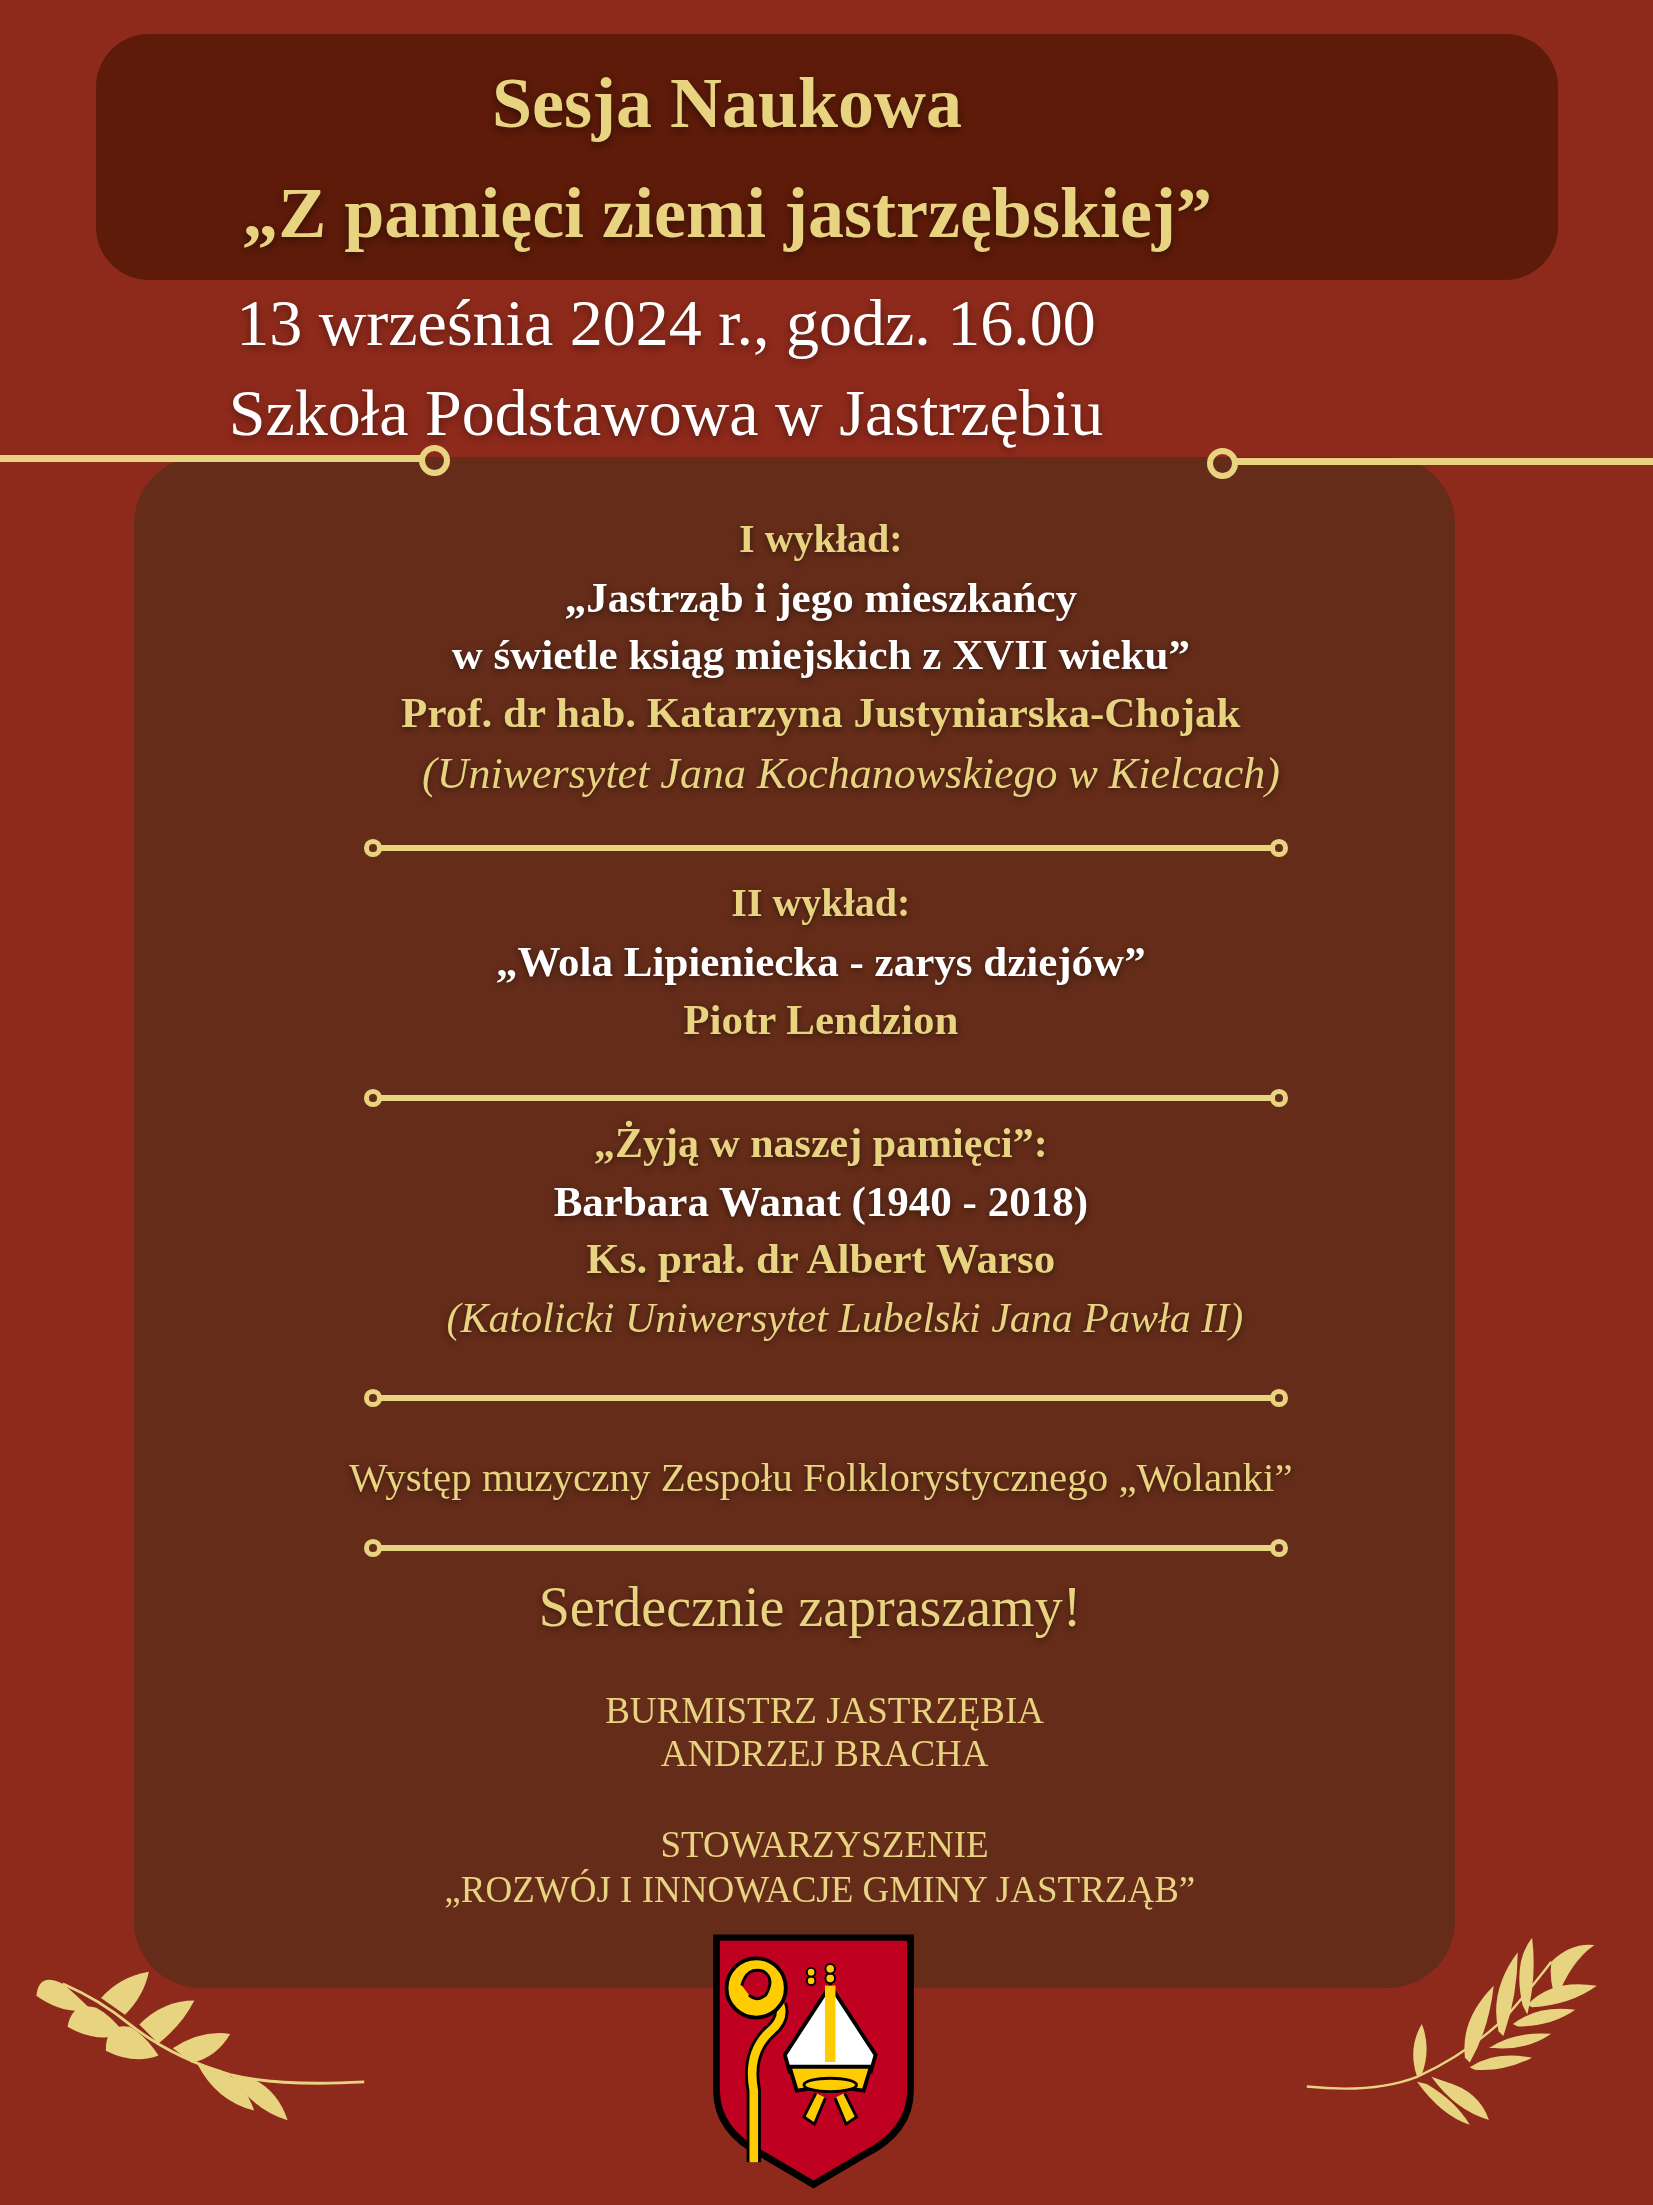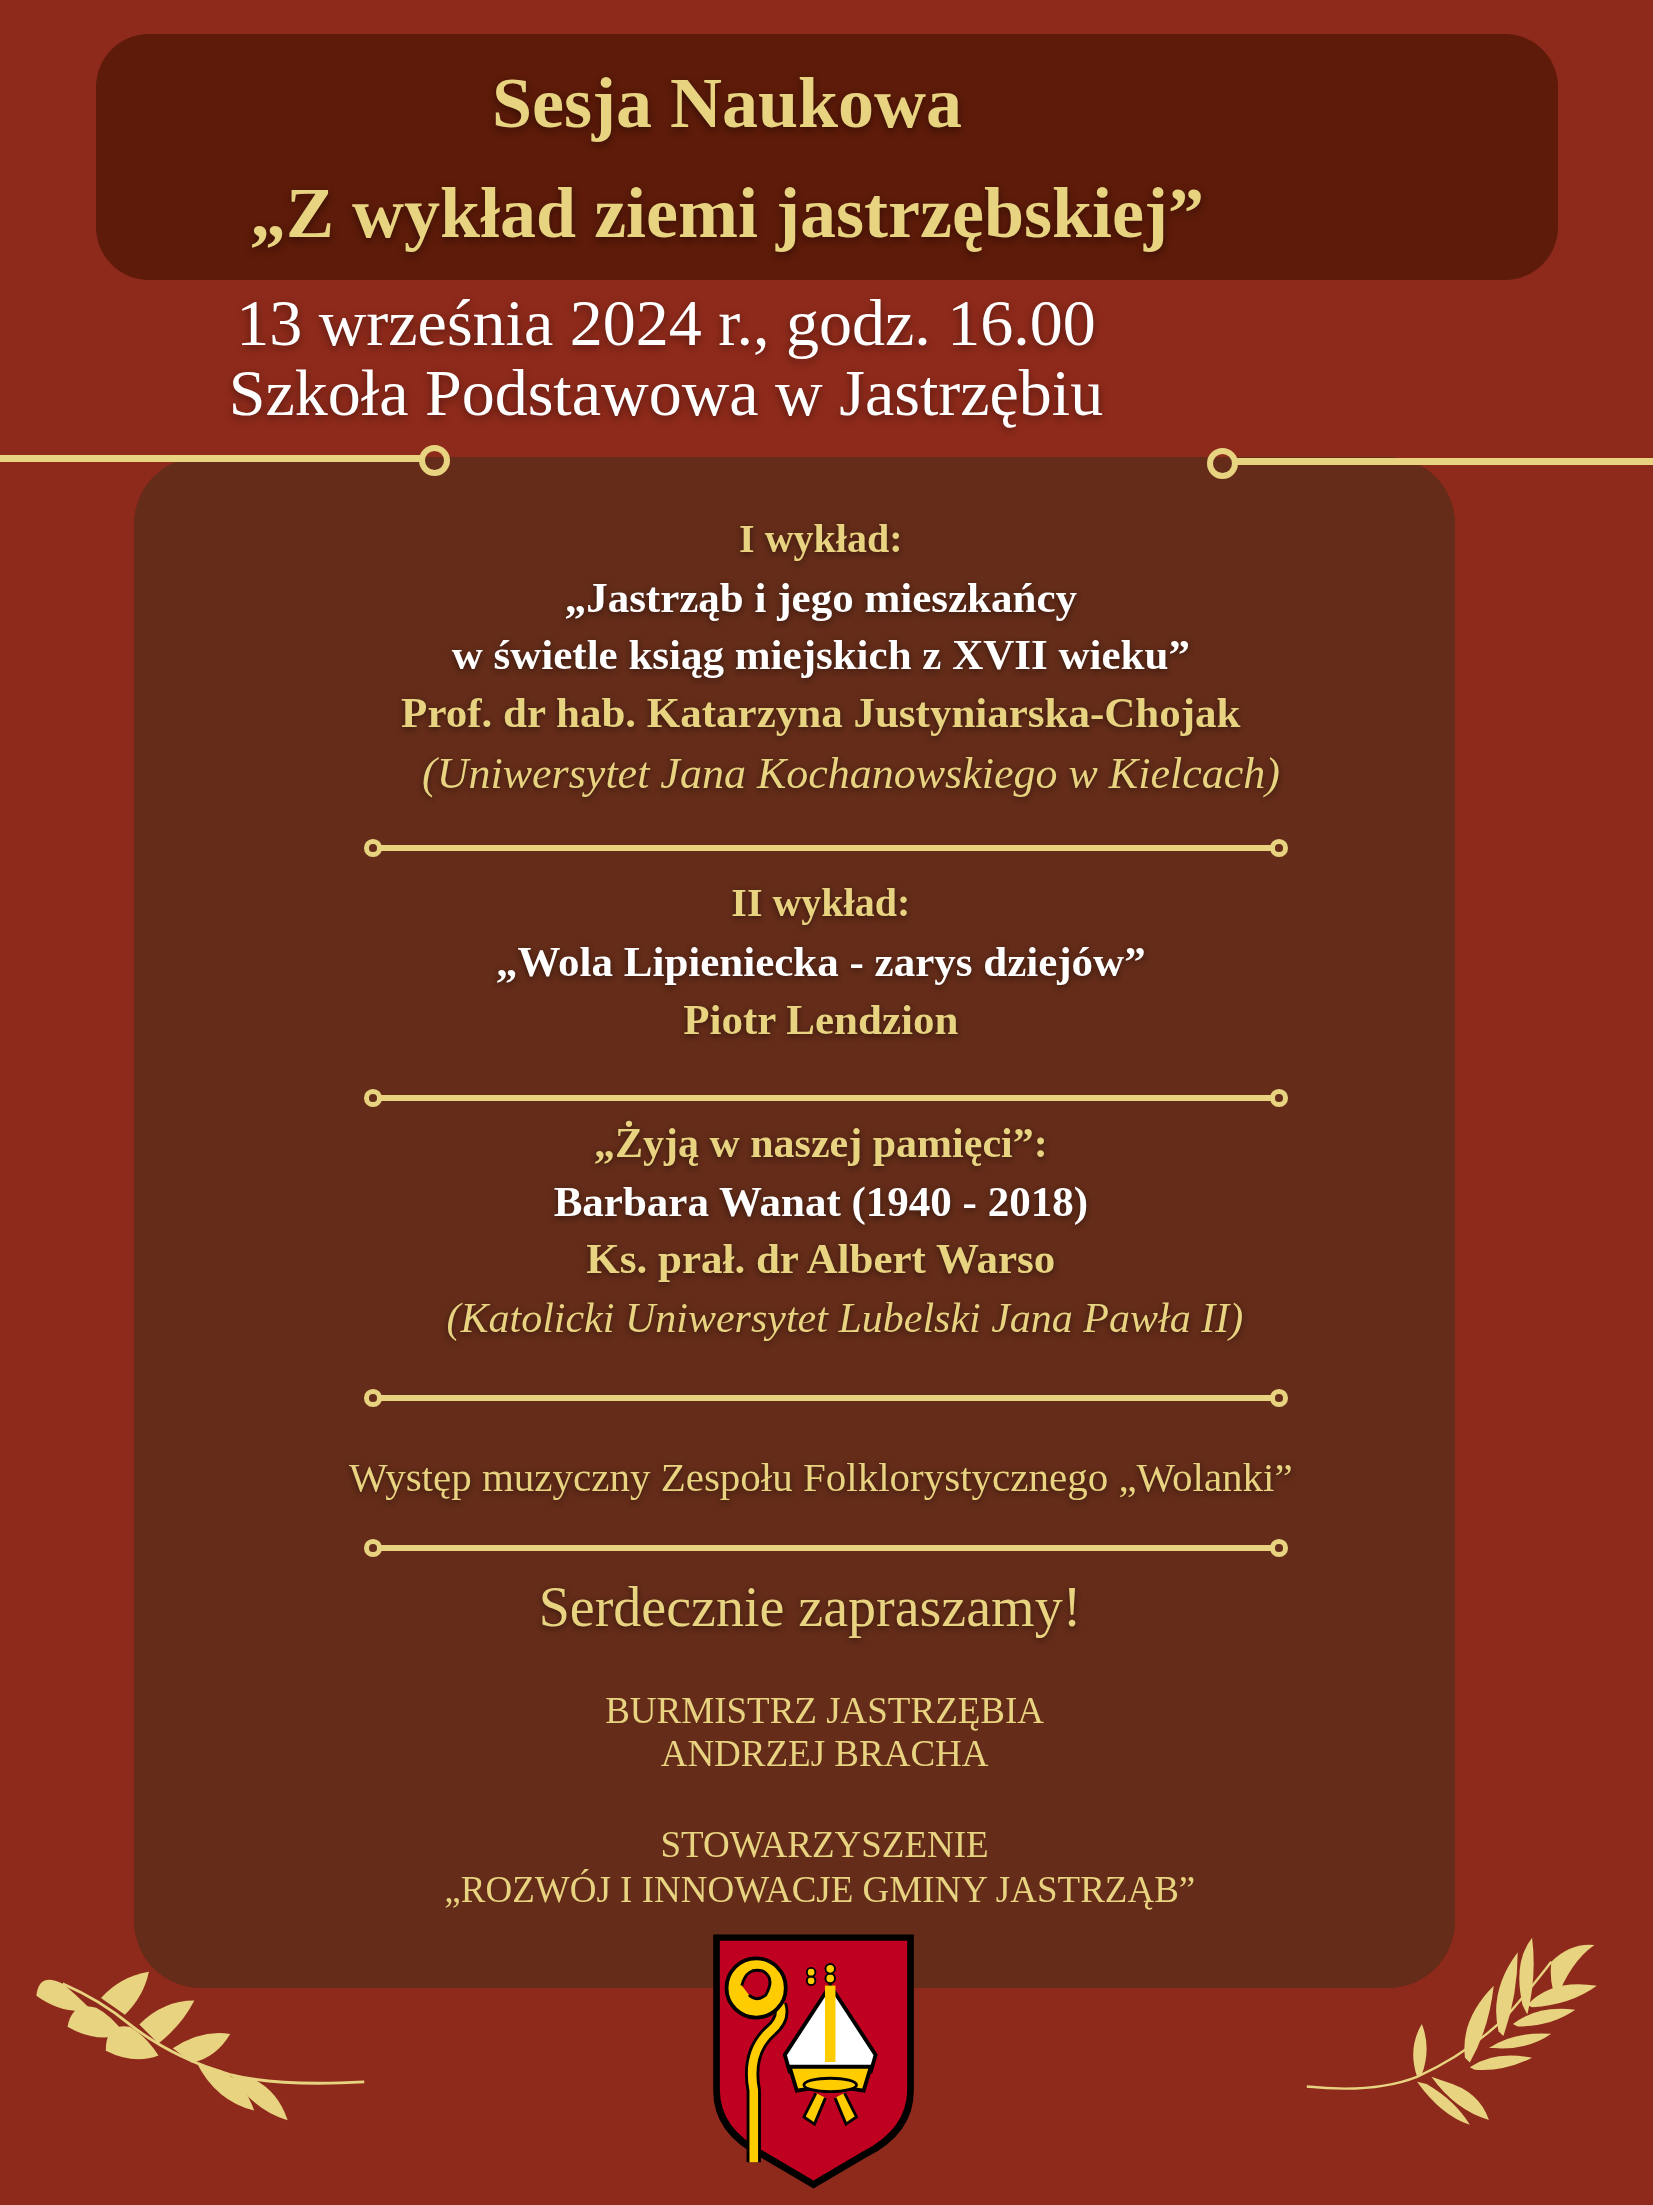--- a/index.html
+++ b/index.html
@@ -21,24 +21,24 @@
   .divider .end.l{left:0;}
   .divider .end.r{right:0;}
   .crest{position:absolute;left:708px;top:1933px;width:211px;height:258px;}
   .branch{position:absolute;}
 </style>
 </head>
 <body>
 
 <div class="title-box"></div>
 <div class="title-line" style="top:67px;">Sesja Naukowa</div>
-<div class="title-line" style="top:177px;">„Z wykład ziemi jastrzębskiej”</div>
+<div class="title-line" style="top:177px;">„Z pamięci ziemi jastrzębskiej”</div>
 
 <div class="info-line" style="top:290px;">13 września 2024 r., godz. 16.00</div>
-<div class="info-line" style="top:360px;">Szkoła Podstawowa w Jastrzębiu</div>
+<div class="info-line" style="top:380px;">Szkoła Podstawowa w Jastrzębiu</div>
 
 <div class="card"></div>
 
 <div class="rail" style="left:0;top:455px;width:421px;"></div>
 <div class="ring" style="left:419px;top:445px;"></div>
 <div class="rail" style="left:1235px;top:458px;width:419px;"></div>
 <div class="ring" style="left:1207px;top:448px;"></div>
 
 <div class="t gold b" style="top:519px;font-size:40px;left:-6.2px;">I wykład:</div>
 <div class="t white b" style="top:576px;font-size:43px;left:-6.2px;">„Jastrząb i jego mieszkańcy</div>

